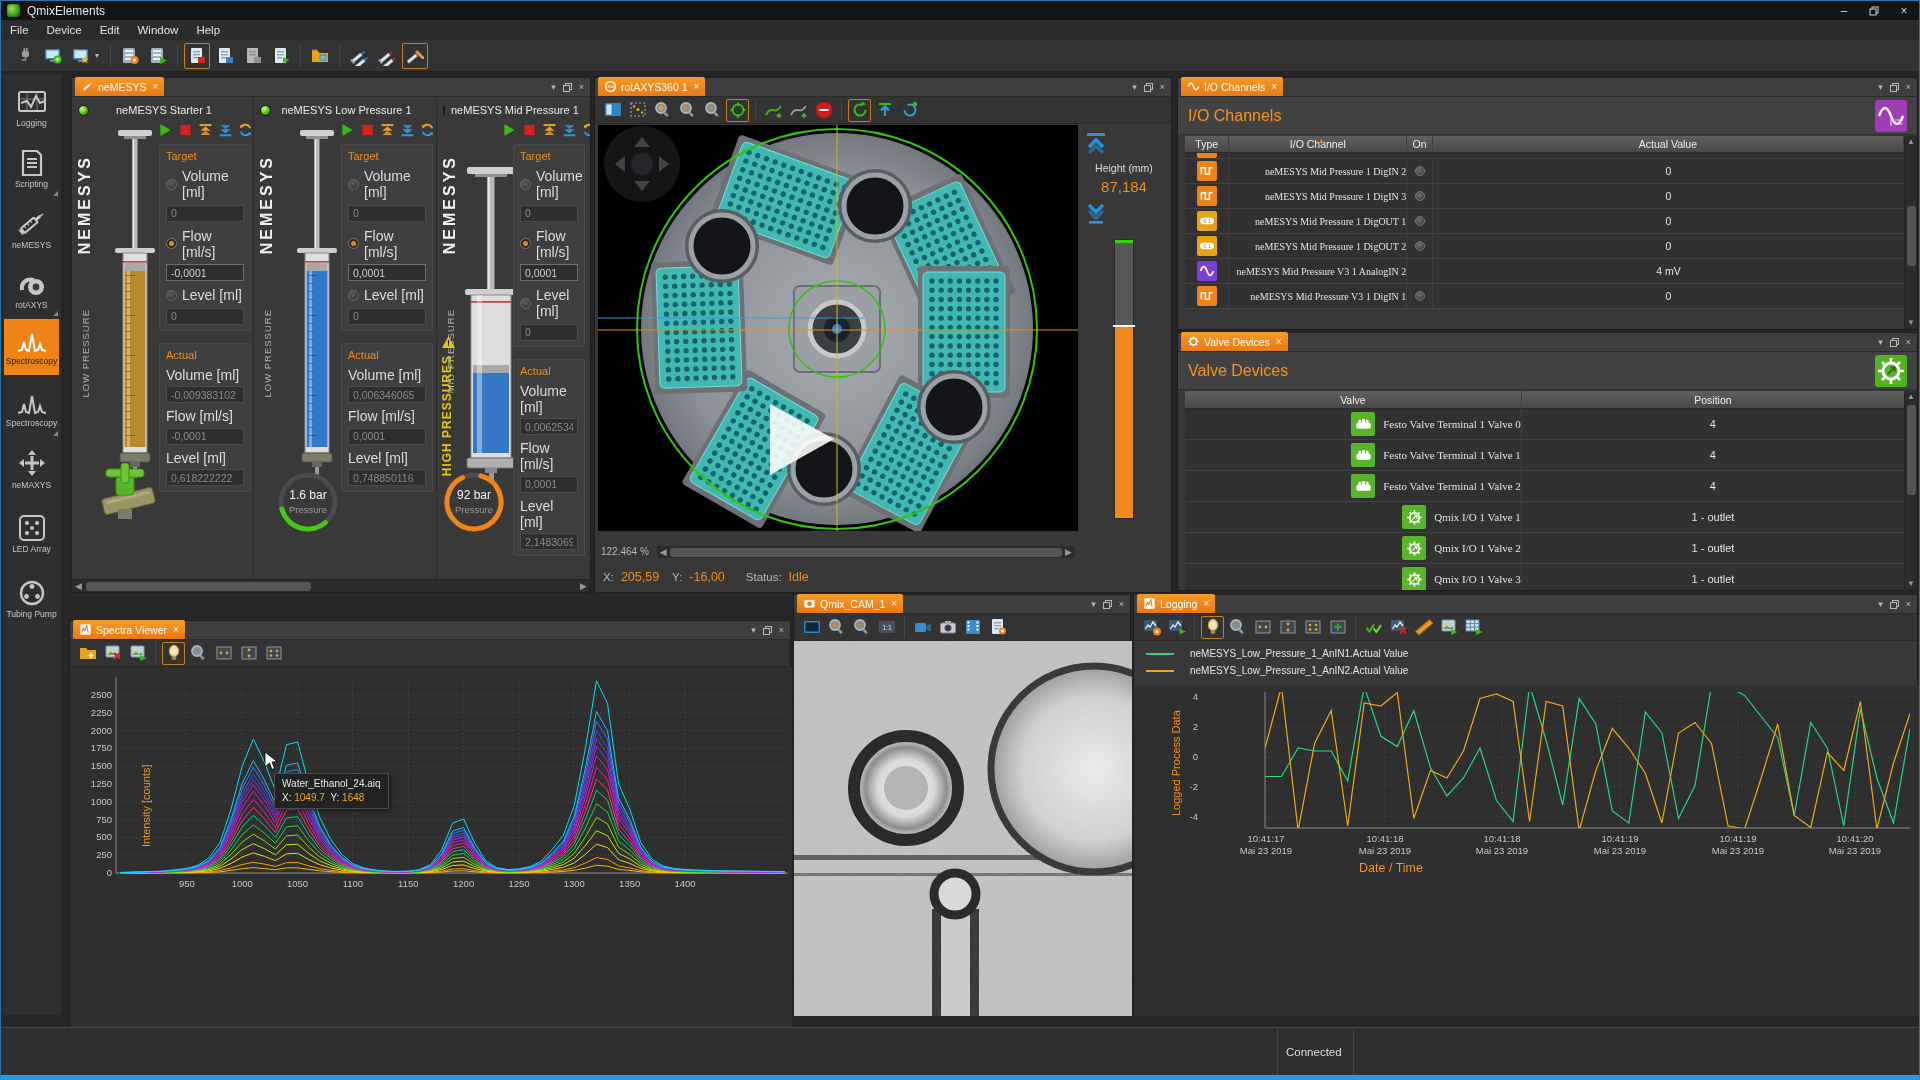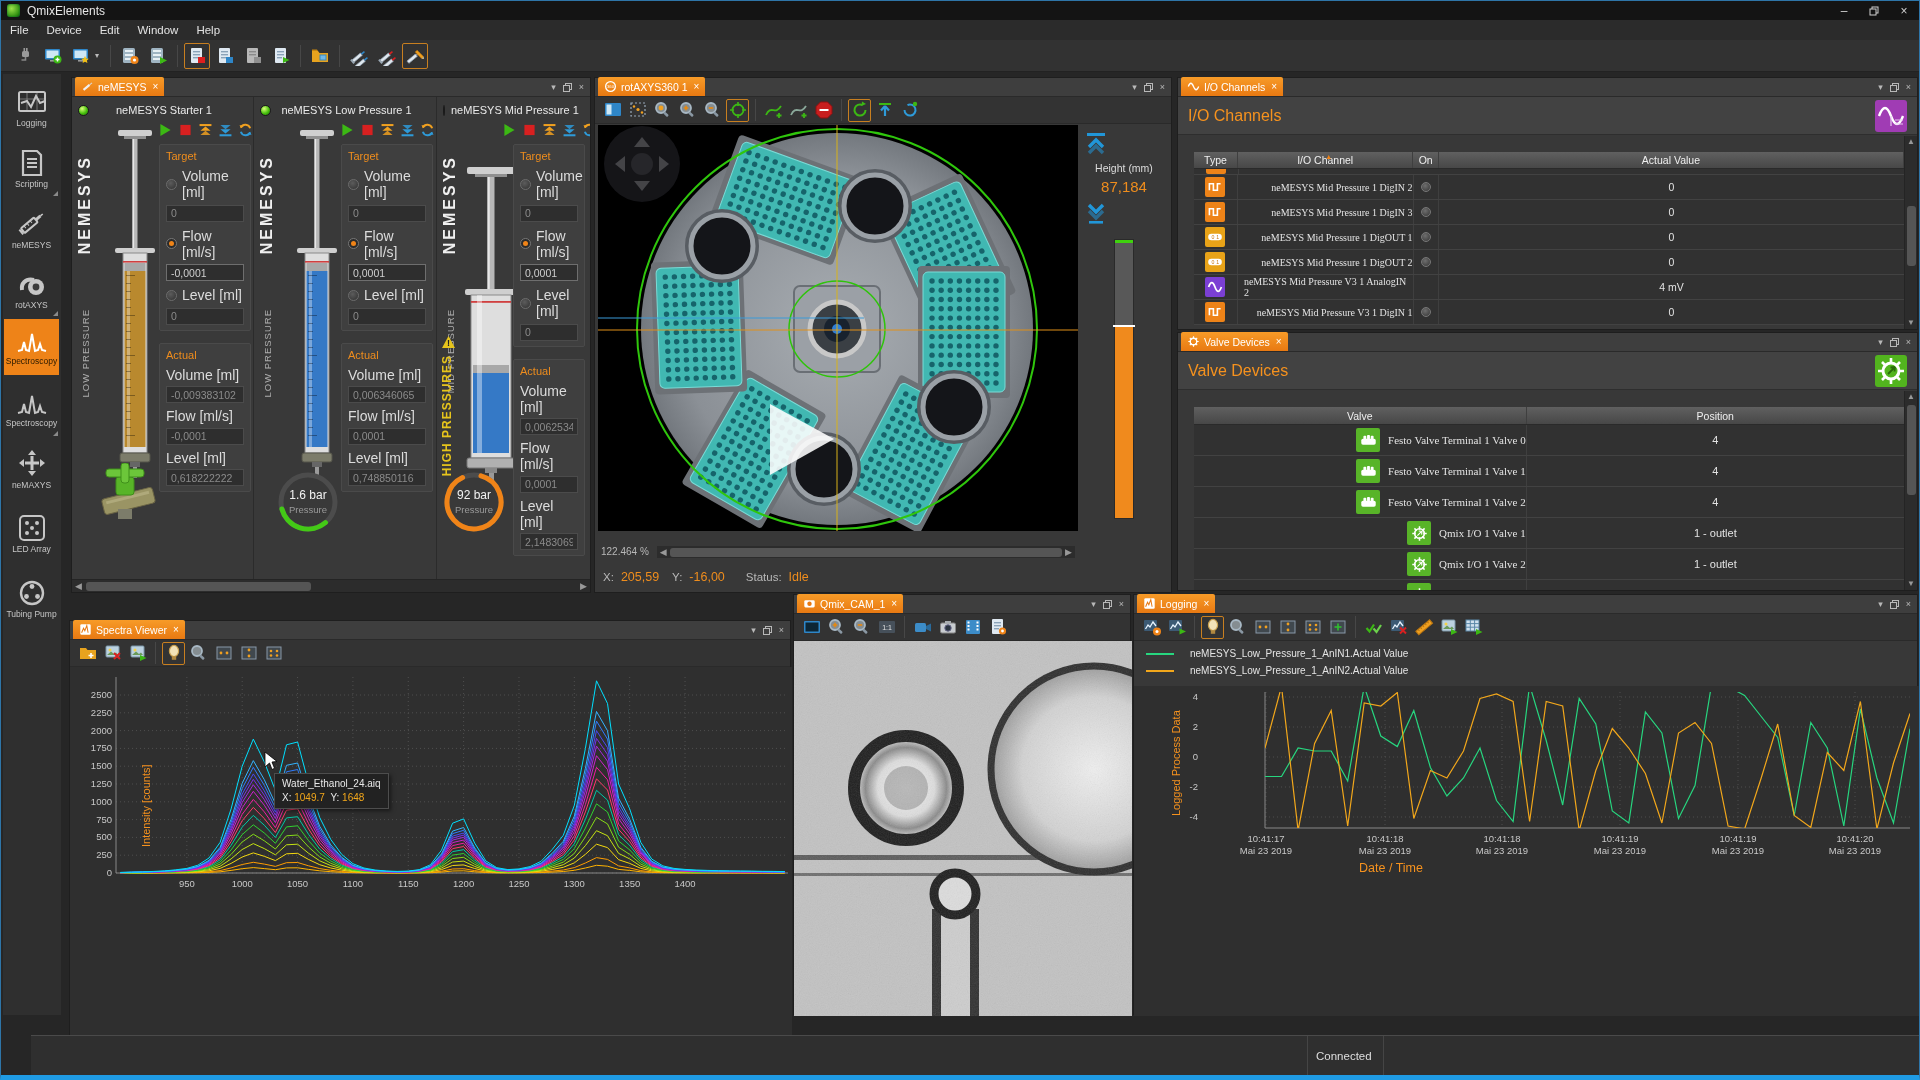--- a/index.html
+++ b/index.html
@@ -72,21 +72,21 @@
   .vs-white { position:absolute; top:85px; left:-2px; right:-2px; height:2px; background:#fff; }
   .vs-orange { position:absolute; top:87px; bottom:0; left:0; right:0; background:#f08a1d; }
   .rzoomrow { position:absolute; left:6px; bottom:34px; right:96px; height:13px; display:flex; align-items:center; }
   .rzoom { font-size:10px; color:#b8b8b8; margin-right:8px; }
   .rstatus { position:absolute; left:8px; bottom:8px; display:flex; align-items:center; gap:7px; font-size:11.5px; color:#b8b8b8; }
   .rstatus .ov { color:#ef8d1d; font-size:12.5px; }
   
   .ptitle { height:38px; background:#424242; border-bottom:1px solid #2e2e2e; display:flex; align-items:center; padding:0 10px; }
   .ptitle .pt { color:#f6921e; font-size:16px; }
   .ptitle .picon { margin-left:auto; }
-  .tbl { position:absolute; left:16px; right:13px; overflow:hidden;margin-top:16px; }
+  .tbl { position:absolute; left:7px; right:13px; overflow:hidden; }
   .trow { display:flex; border-bottom:1px solid #424242; background:#313131; align-items:center; }
   .trow.head { background:linear-gradient(#606060,#474747); color:#efefef; font-size:10.5px; border-bottom:1px solid #2a2a2a; position:relative; }
   .tcell { display:flex; align-items:center; justify-content:center; height:100%; border-right:1px solid #3f3f3f; overflow:hidden; }
   .tcell.left { justify-content:flex-end; padding-left:6px;font-family:Liberation Serif, serif; }
   .trow .chname { color:#e3e3e3; font-size:10px; }
   .trow .val { color:#e3e3e3; font-size:10.5px; }
   .trow.selrow { background:#ee8318; }
   .trow.selrow .chname, .trow.selrow .val { color:#fff; }
   .ticon20 { width:20px; height:20px; border-radius:2px; display:flex; align-items:center; justify-content:center; flex:none; }
   .onled { width:10px; height:10px; border-radius:50%; background:radial-gradient(circle at 40% 35%, #6e6e6e, #353535); border:1px solid #777; }
@@ -96,21 +96,21 @@
   .sortarr { position:absolute; top:1px; font-size:7px; color:#f08418; }
   
   .chartwrap { position:absolute; left:0; right:0; bottom:0; background:#2f2f2f; }
   .legend { padding:4px 0 2px 12px; background:#383838; }
   .legrow { display:flex; align-items:center; height:17px; gap:16px; }
   .legswatch { width:28px; height:2px; }
   .leglabel { font-size:10px; color:#e4e4e4; }
   .tooltipbox { position:absolute; background:#222; border:1px solid #4d4d4d; box-shadow:2px 2px 4px rgba(0,0,0,.5); padding:3px 7px; font-size:10px; color:#e8e8e8; line-height:14px; }
   .tooltipbox .ov { color:#f2a71b; }
   
-  .statusbar { position:absolute; left:0; right:0; bottom:0; height:40px; background:#2f2f2f; border-top:1px solid #4a4a4a;margin-left:30px; }
+  .statusbar { position:absolute; left:0; right:0; bottom:0; height:48px; background:#2f2f2f; border-top:1px solid #4a4a4a; }
   .statusbar .cell-sep { position:absolute; top:0; bottom:0; width:1px; background:#454545; }
   .statusbar .sbtext { position:absolute; left:1285px; top:0; height:100%; display:flex; align-items:center; font-size:11.5px; color:#dedede; }
   svg { display:block; }
   text { font-family:"Liberation Sans", sans-serif; }
 </style>
 </head>
 <body>
 
 <div id="root">
   <div class="titlebar">

